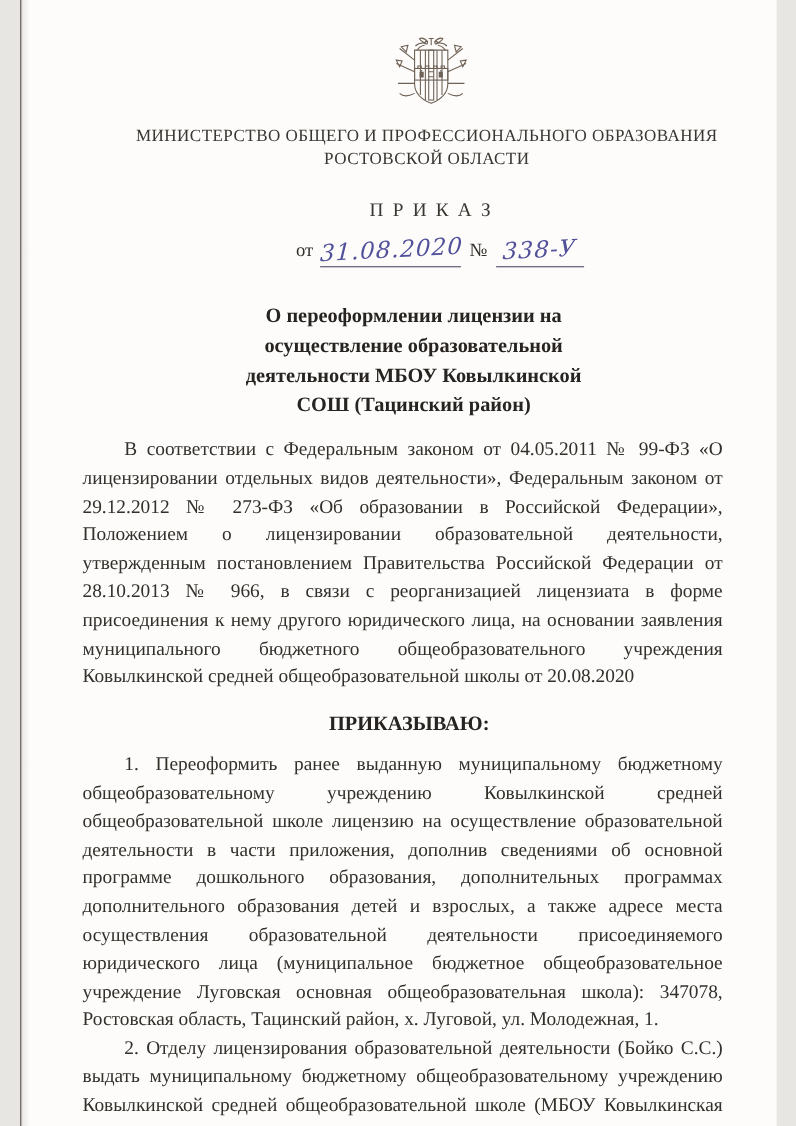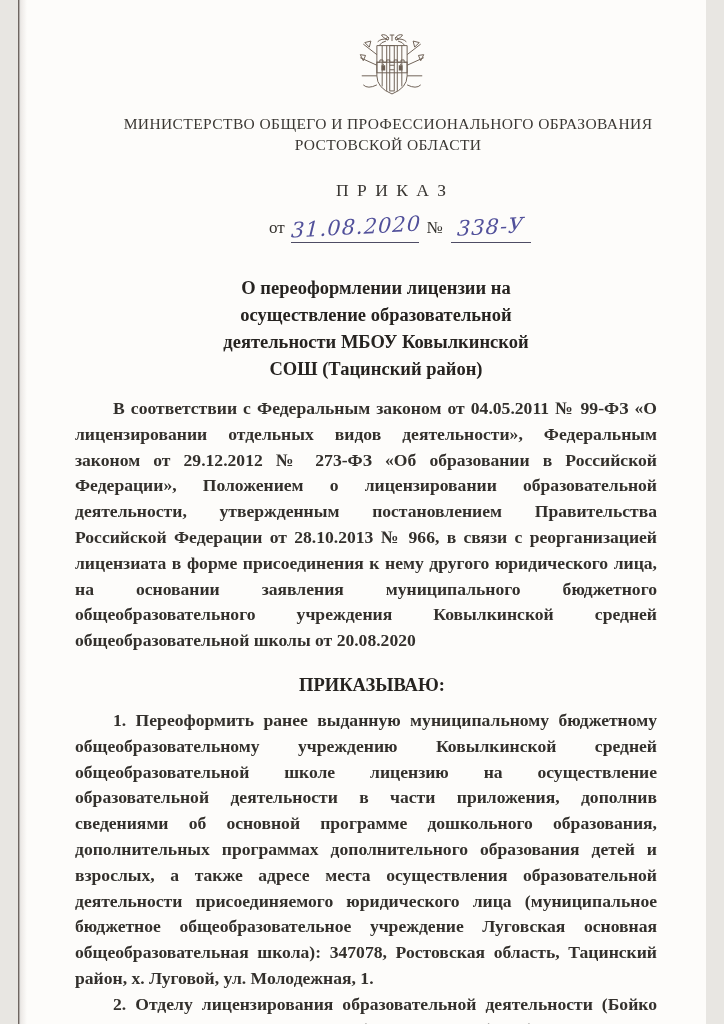--- a/index.html
+++ b/index.html
@@ -84,21 +84,20 @@
     line-height:27px;
     transform:translateX(14px);
     color:#262320;
   }
   .body-par{
     margin:0 49px 0 57px;
     font-size:17.6px;
     line-height:25.8px;
     text-align:justify;
     text-indent:38px;
-    font-weight:bold;
   }
   .preamble{margin-top:13px;}
   .orderword{
     margin-top:21px;
     margin-bottom:12px;
     text-align:center;
     font-weight:bold;
     font-size:18.5px;
     transform:translateX(10px);
     color:#262320;

